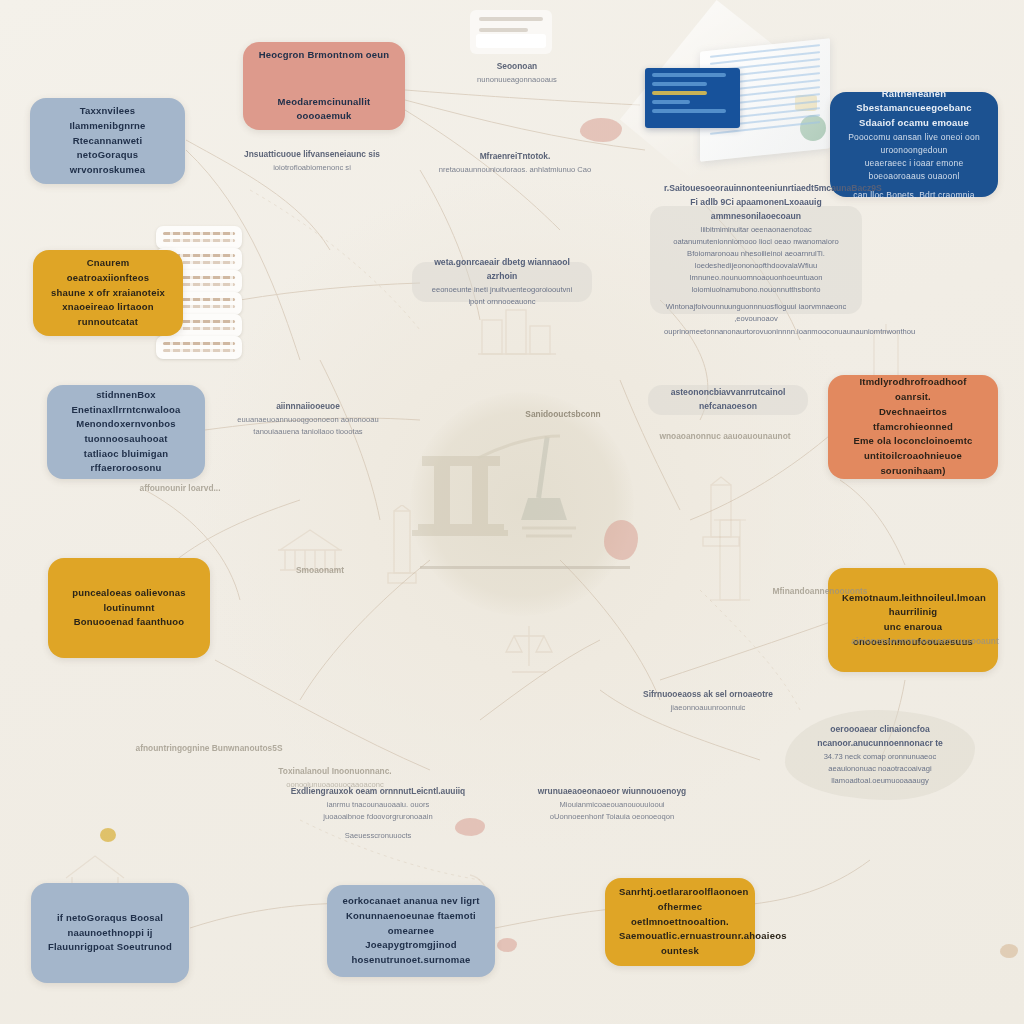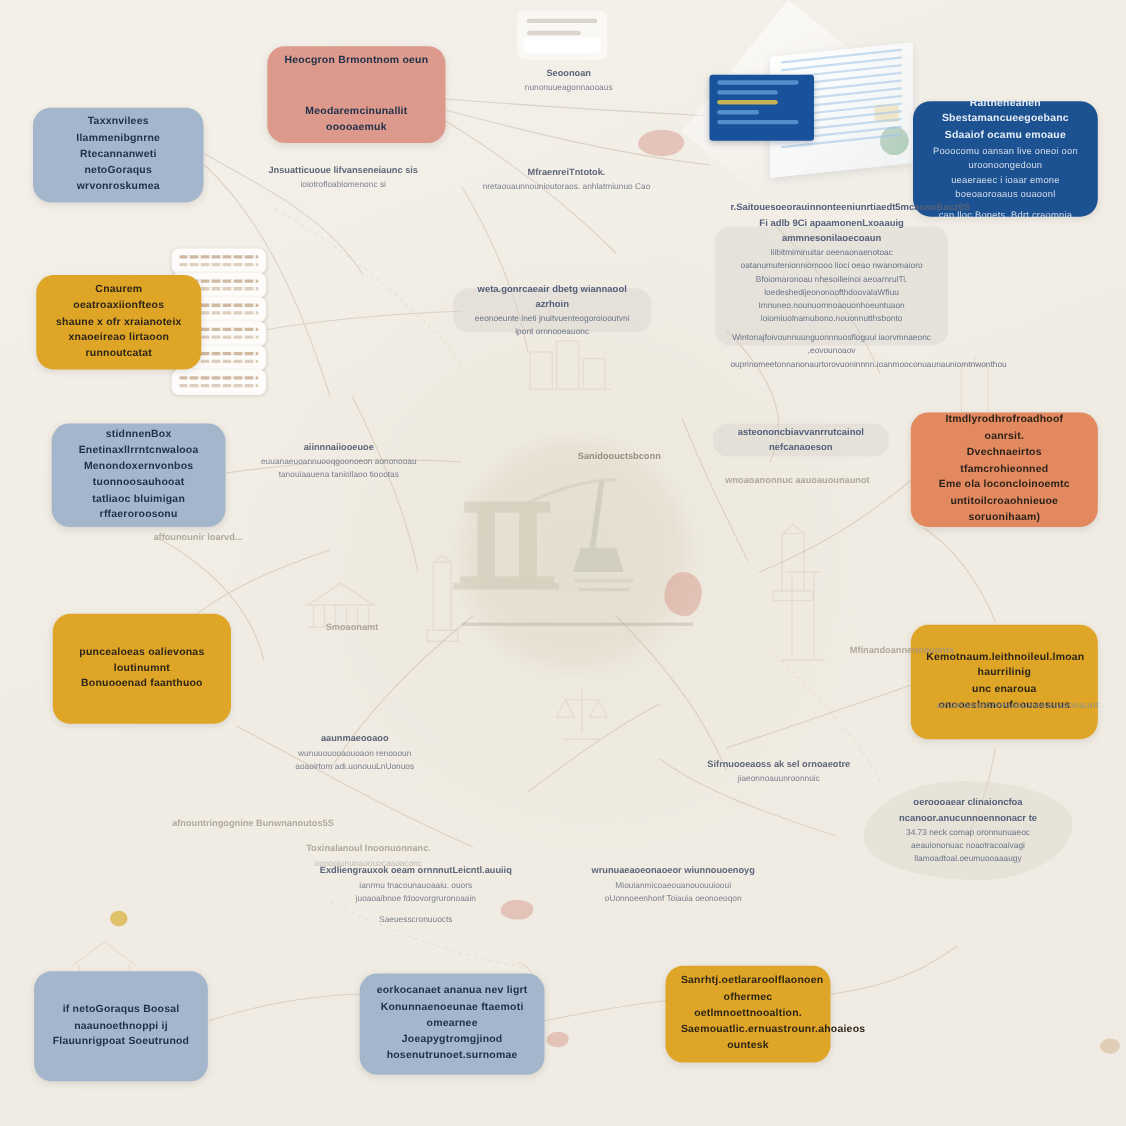--- a/index.html
+++ b/index.html
@@ -442,27 +442,22 @@
   <div class="freetext" style="left:218px;top:400px;width:180px;">
     <span class="line">aiinnnaiiooeuoe</span>
     <span class="line sub">euuanaeuoannuooqgoonoeon aononooau</span>
     <span class="line sub">tanouiaauena taniollaoo tioootas</span>
   </div>
 
   <div class="freetext faint" style="left:105px;top:482px;width:150px;">
     <span class="line">affounounir loarvd...</span>
   </div>
 
-  <div class="freetext" style="left:230px;top:665px;width:185px;">
-    <span class="line">aaunmaeooaoo</span>
-    <span class="line sub">wunuuouooaouoaon renoooun</span>
-    <span class="line sub">aoaoirtom adi.uonouuLnUonuos</span>
-  </div>
-
-  <div class="freetext faint" style="left:120px;top:742px;width:220px;text-align:center;">
+
+  <div class="freetext faint" style="left:99px;top:742px;width:220px;text-align:center;">
     <span class="line">afnountringognine  Bunwnanoutos5S</span>
   </div>
 
   <div class="freetext" style="left:618px;top:688px;width:180px;">
     <span class="line">Sifrnuooeaoss ak sel ornoaeotre</span>
     <span class="line sub">jiaeonnoauunroonnuic</span>
   </div>
 
   <div class="freetext faint" style="left:250px;top:765px;width:170px;">
     <span class="line">Toxinalanoul   Inoonuonnanc.</span>

